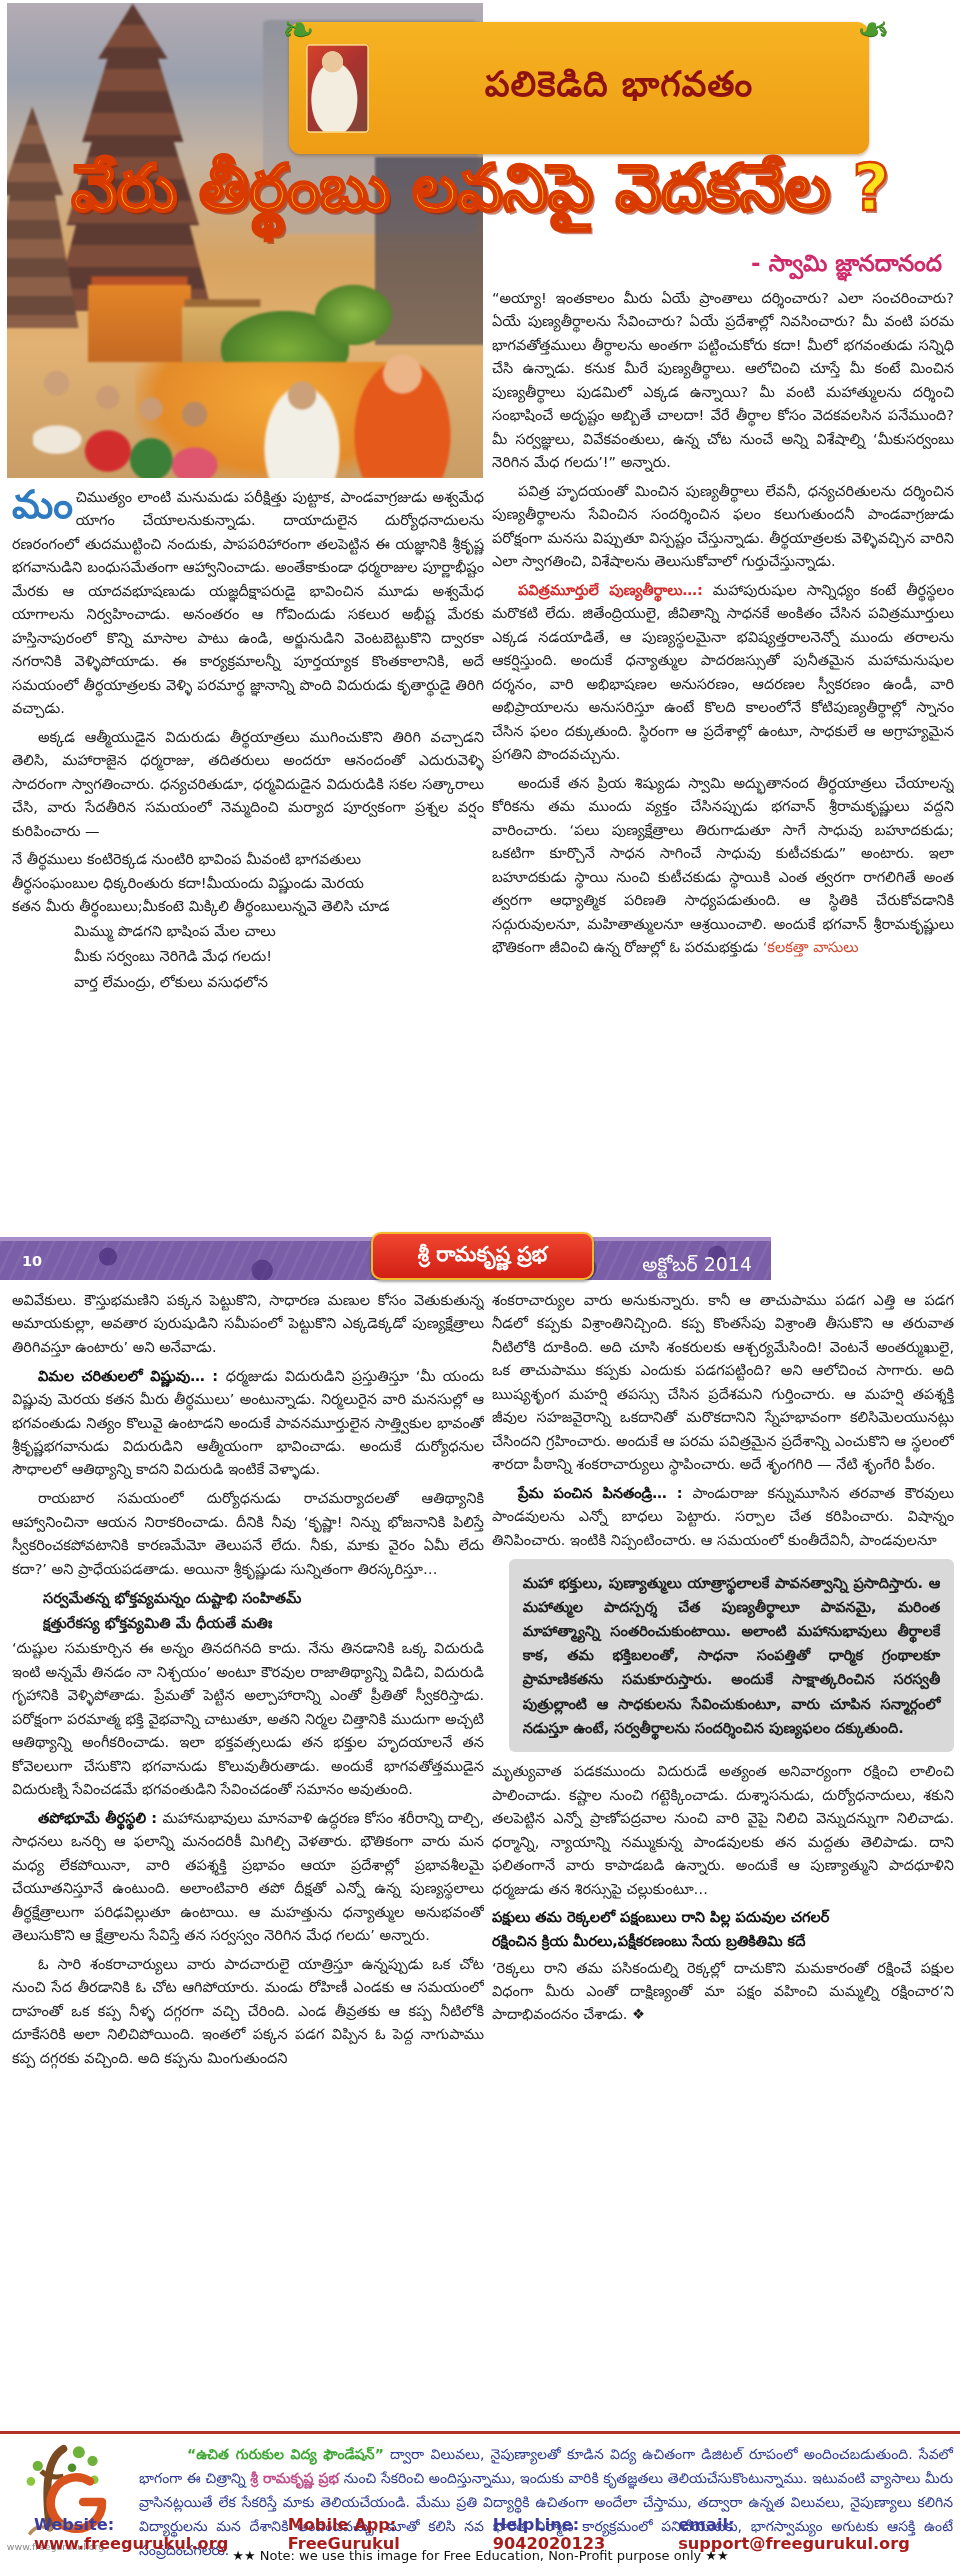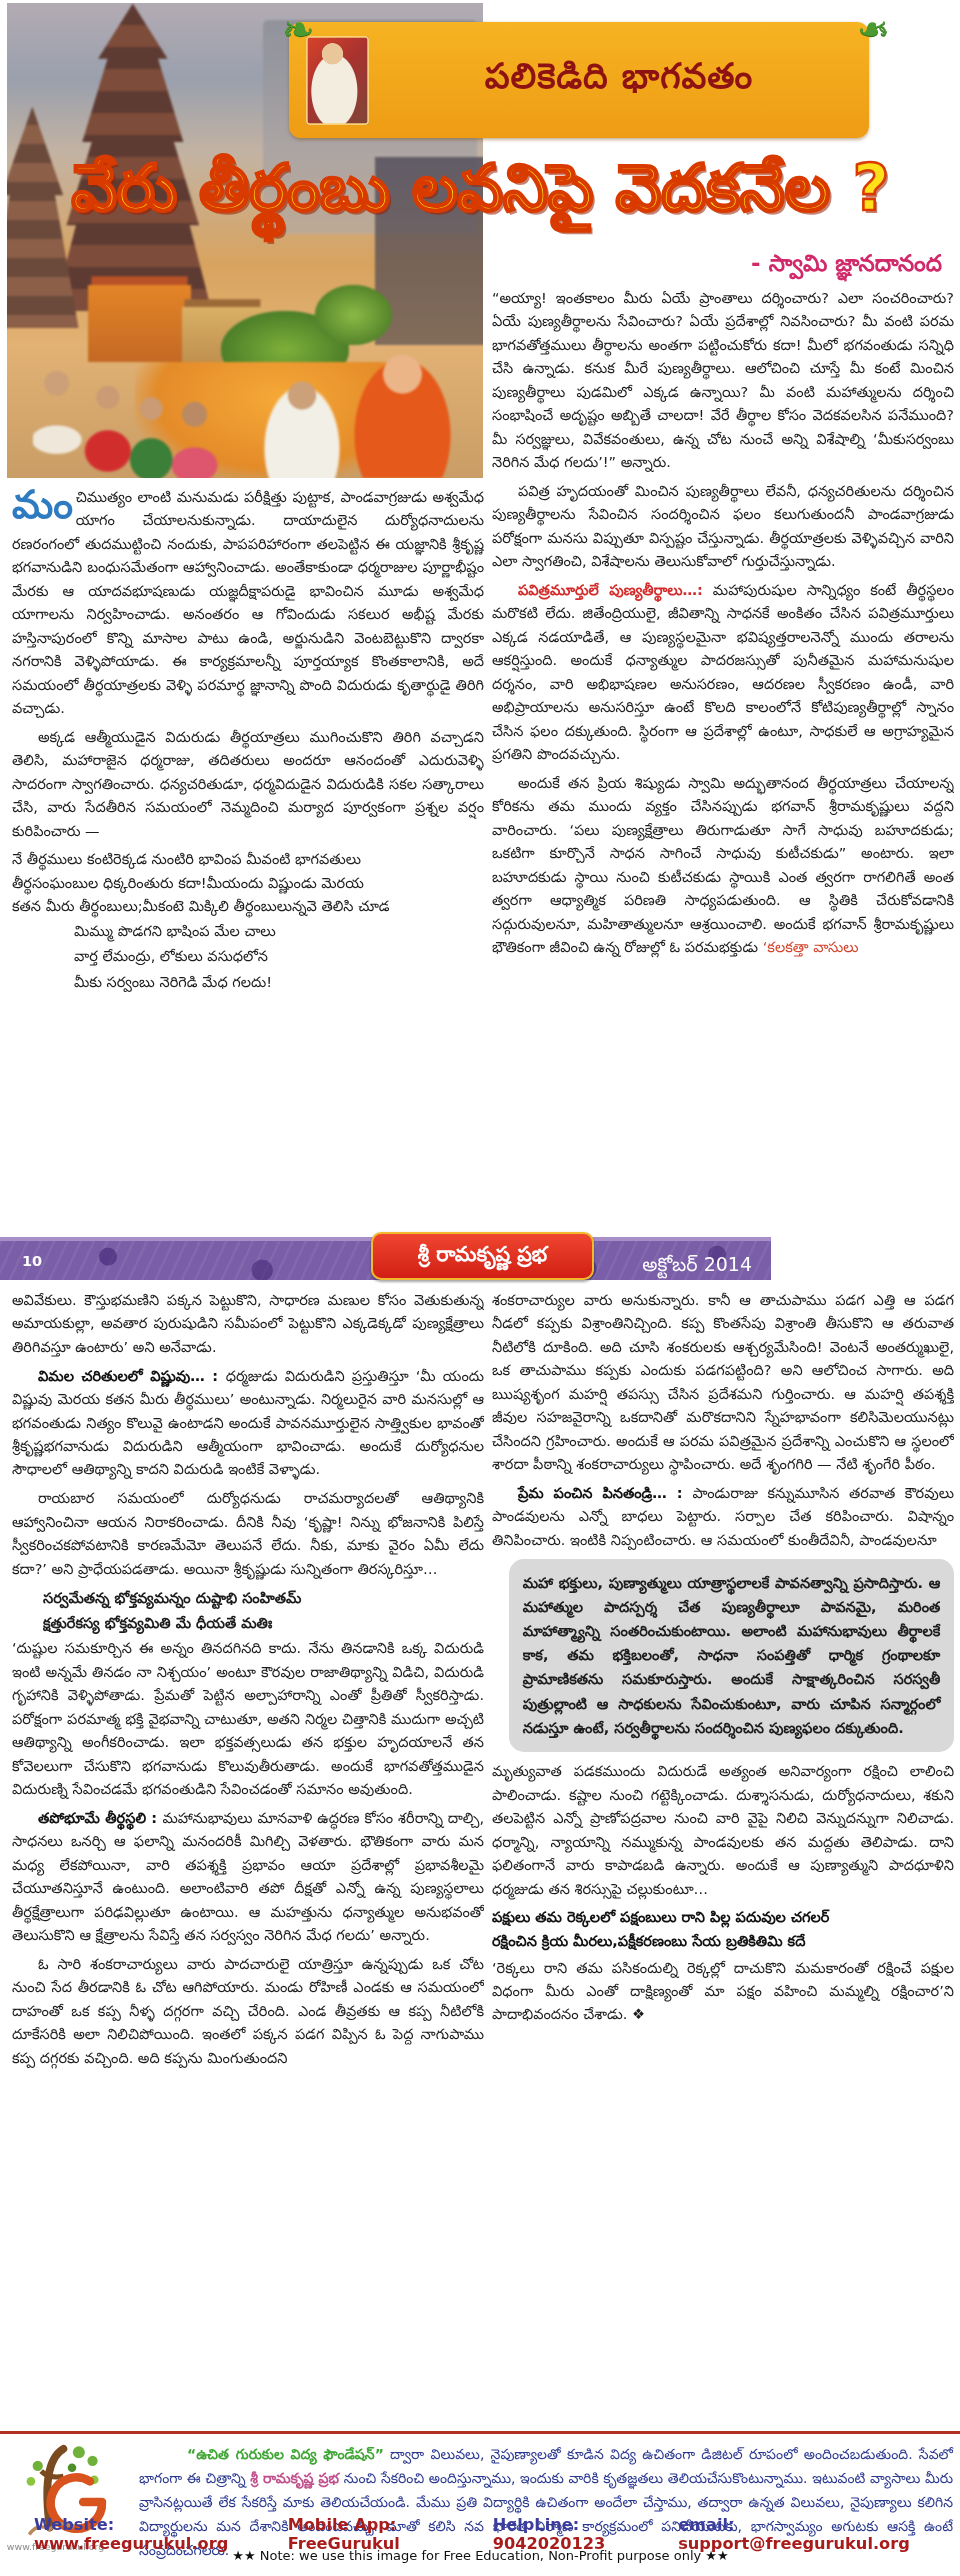--- a/index.html
+++ b/index.html
@@ -30,21 +30,21 @@
      radial-gradient(circle at 38% 40%,#c89b76 0 11px,transparent 12px),
      radial-gradient(ellipse at 38% 78%,#cc2f2f 0 22px,transparent 24px),
      radial-gradient(circle at 60% 48%,#c89b76 0 11px,transparent 12px),
      radial-gradient(ellipse at 60% 84%,#3e7e3a 0 20.5px,transparent 22px),
      radial-gradient(circle at 82% 52%,#b78a66 0 12px,transparent 13px),
      radial-gradient(ellipse at 82% 88%,#d8576d 0 22px,transparent 24px);}
   .devotee{left:248px;top:368px;width:94px;height:111px;background:
      radial-gradient(circle at 50% 22%,#caa07a 0 13.7px,transparent 14.5px),
      radial-gradient(ellipse at 50% 70%,#f2efe6 0 55%,transparent 58%);}
   
-  .banner{position:absolute;left:289px;top:22px;width:580px;height:116px;background:linear-gradient(180deg,#f6b322,#ee9c14);
+  .banner{position:absolute;left:289px;top:22px;width:580px;height:132px;background:linear-gradient(180deg,#f6b322,#ee9c14);
      border-radius:12px;box-shadow:0 1.7px 3.4px rgba(120,70,0,.4);display:flex;align-items:center;z-index:4;}
   .vine{position:absolute;top:6.8px;font-size:39px;color:#4a9a2f;z-index:5;text-shadow:0 0.9px 0 #2e6b1c;}
   .vine.left{left:282px;}
   .vine.right{left:857px;transform:scaleX(-1);}
   .banner-portrait{width:63px;height:89px;margin-left:17px;border-radius:3.4px;flex:0 0 auto;
      background:radial-gradient(circle at 42% 20%,#e9c79b 0 10.3px,transparent 11px),
      radial-gradient(ellipse at 45% 62%,#f3ede0 0 46%,transparent 48%),
      linear-gradient(135deg,#d8432a 0%,#a8322f 45%,#7e4638 100%);
      box-shadow:0 0 0 1.7px #f8d27a inset;}
   .banner-title{flex:1;text-align:center;font-size:35px;font-weight:bold;color:#8e1212;letter-spacing:0.9px;}
@@ -76,21 +76,21 @@
        repeating-linear-gradient(115deg,rgba(255,255,255,.06) 0 2.6px,transparent 2.6px 12px);
      border-top:4.3px solid #a98fc9;box-sizing:border-box;}
   .band .pagenum{position:absolute;left:22px;top:12px;color:#fff;font-size:14.5px;font-weight:bold;}
   .band .issue{position:absolute;right:19px;top:12px;color:#fff;font-size:19px;}
   .badge{position:absolute;left:371px;top:1232px;width:219px;height:44px;z-index:7;background:linear-gradient(180deg,#ef4630,#d21f14);
      border:2.6px solid #f2b92e;border-radius:10.3px;color:#fff;font-weight:bold;font-size:20.5px;
      display:flex;align-items:center;justify-content:center;box-shadow:0 1.7px 2.6px rgba(0,0,0,.35);}
   
   #bot-left-col{position:absolute;left:12px;top:1289px;width:472px;height:1137px;overflow:hidden;}
   #bot-right-col{position:absolute;left:492px;top:1289px;width:462px;height:1137px;overflow:hidden;}
-  .quote-box{background:#d9d9d9;border-radius:15px;margin:6.8px 0 8.5px 17px;padding:12px 13.7px;
+  .quote-box{background:#d9d9d9;border-radius:6px;margin:6.8px 0 8.5px 17px;padding:12px 13.7px;
      font-weight:bold;text-align:justify;line-height:1.66;}
   .endmark{color:#1c1c1c;font-weight:bold;}
   
   .footer-rule{position:absolute;left:0;top:2431px;width:961px;height:3.4px;background:#b03226;}
   .logo{position:absolute;left:12px;top:2442px;width:120px;height:101px;}
   .logo-caption{position:absolute;left:6.8px;top:2541px;width:137px;font-size:9.4px;color:#8a8a8a;}
   .footer-text{position:absolute;left:139px;top:2442px;width:814px;font-size:14px;line-height:1.72;text-align:justify;}
   .f-blue{color:#2b3990;}
   .f-green{color:#3fa535;font-weight:bold;margin-left:48px;}
   .f-magenta{color:#c0508c;font-weight:bold;}
@@ -139,22 +139,22 @@
     <p class="indent"><span>అందుకే తన ప్రియ శిష్యుడు స్వామి అద్భుతానంద తీర్థయాత్రలు చేయాలన్న కోరికను తమ ముందు వ్యక్తం చేసినప్పుడు భగవాన్ శ్రీరామకృష్ణులు వద్దని వారించారు. ‘పలు పుణ్యక్షేత్రాలు తిరుగాడుతూ సాగే సాధువు బహూదకుడు; ఒకటిగా కూర్చొనే సాధన సాగించే సాధువు కుటీచకుడు” అంటారు. ఇలా బహూదకుడు స్థాయి నుంచి కుటీచకుడు స్థాయికి ఎంత త్వరగా రాగలిగితే అంత త్వరగా ఆధ్యాత్మిక పరిణతి సాధ్యపడుతుంది. ఆ స్థితికి చేరుకోవడానికి సద్గురువులనూ, మహితాత్ములనూ ఆశ్రయించాలి. అందుకే భగవాన్ శ్రీరామకృష్ణులు భౌతికంగా జీవించి ఉన్న రోజుల్లో ఓ పరమభక్తుడు </span><span class="red-tail">‘కలకత్తా వాసులు</span></p>
   </div>
 
   <div id="top-left-col" class="coltext">
     <p><span class="dropcap">మం</span><span>చిముత్యం లాంటి మనుమడు పరీక్షిత్తు పుట్టాక, పాండవాగ్రజుడు అశ్వమేధ యాగం చేయాలనుకున్నాడు. దాయాదులైన దుర్యోధనాదులను రణరంగంలో తుదముట్టించి నందుకు, పాపపరిహారంగా తలపెట్టిన ఈ యజ్ఞానికి శ్రీకృష్ణ భగవానుడిని బంధుసమేతంగా ఆహ్వానించాడు. అంతేకాకుండా ధర్మరాజుల పూర్ణాభీష్టం మేరకు ఆ యాదవభూషణుడు యజ్ఞదీక్షాపరుడై భావించిన మూడు అశ్వమేధ యాగాలను నిర్వహించాడు. అనంతరం ఆ గోవిందుడు సకలుర అభీష్ట మేరకు హస్తినాపురంలో కొన్ని మాసాల పాటు ఉండి, అర్జునుడిని వెంటబెట్టుకొని ద్వారకా నగరానికి వెళ్ళిపోయాడు. ఈ కార్యక్రమాలన్నీ పూర్తయ్యాక కొంతకాలానికి, అదే సమయంలో తీర్థయాత్రలకు వెళ్ళి పరమార్థ జ్ఞానాన్ని పొంది విదురుడు కృతార్థుడై తిరిగి వచ్చాడు.</span></p>
     <p class="indent"><span>అక్కడ ఆత్మీయుడైన విదురుడు తీర్థయాత్రలు ముగించుకొని తిరిగి వచ్చాడని తెలిసి, మహారాజైన ధర్మరాజు, తదితరులు అందరూ ఆనందంతో ఎదురువెళ్ళి సాదరంగా స్వాగతించారు. ధన్యచరితుడూ, ధర్మవిదుడైన విదురుడికి సకల సత్కారాలు చేసి, వారు సేదతీరిన సమయంలో నెమ్మదించి మర్యాద పూర్వకంగా ప్రశ్నల వర్షం కురిపించారు —</span></p>
     <div class="verse-line">నే తీర్థములు కంటిరెక్కడ నుంటిరి భావింప మీవంటి భాగవతులు</div>
     <div class="verse-line">తీర్థసంఘంబుల ధిక్కరింతురు కదా!మీయందు విష్ణుండు మెరయ</div>
     <div class="verse-line">కతన మీరు తీర్థంబులు;మీకంటె మిక్కిలి తీర్థంబులున్నవె తెలిసి చూడ</div>
     <div class="poem-line">మిమ్ము పొడగని భాషింప మేల చాలు</div>
+    <div class="poem-line">మీకు సర్వంబు నెరిగెడి మేధ గలదు!</div>
     <div class="poem-line">వార్త లేమంద్రు, లోకులు వసుధలోన</div>
-    <div class="poem-line">మీకు సర్వంబు నెరిగెడి మేధ గలదు!</div>
   </div>
 
   <div class="band">
     <span class="pagenum">10</span>
     <span class="issue">అక్టోబర్ 2014</span>
   </div>
   <div class="badge">శ్రీ రామకృష్ణ ప్రభ</div>
 
   <div id="bot-left-col" class="coltext">
     <p><span>అవివేకులు. కౌస్తుభమణిని పక్కన పెట్టుకొని, సాధారణ మణుల కోసం వెతుకుతున్న అమాయకుల్లా, అవతార పురుషుడిని సమీపంలో పెట్టుకొని ఎక్కడెక్కడో పుణ్యక్షేత్రాలు తిరిగివస్తూ ఉంటారు’ అని అనేవాడు.</span></p>

